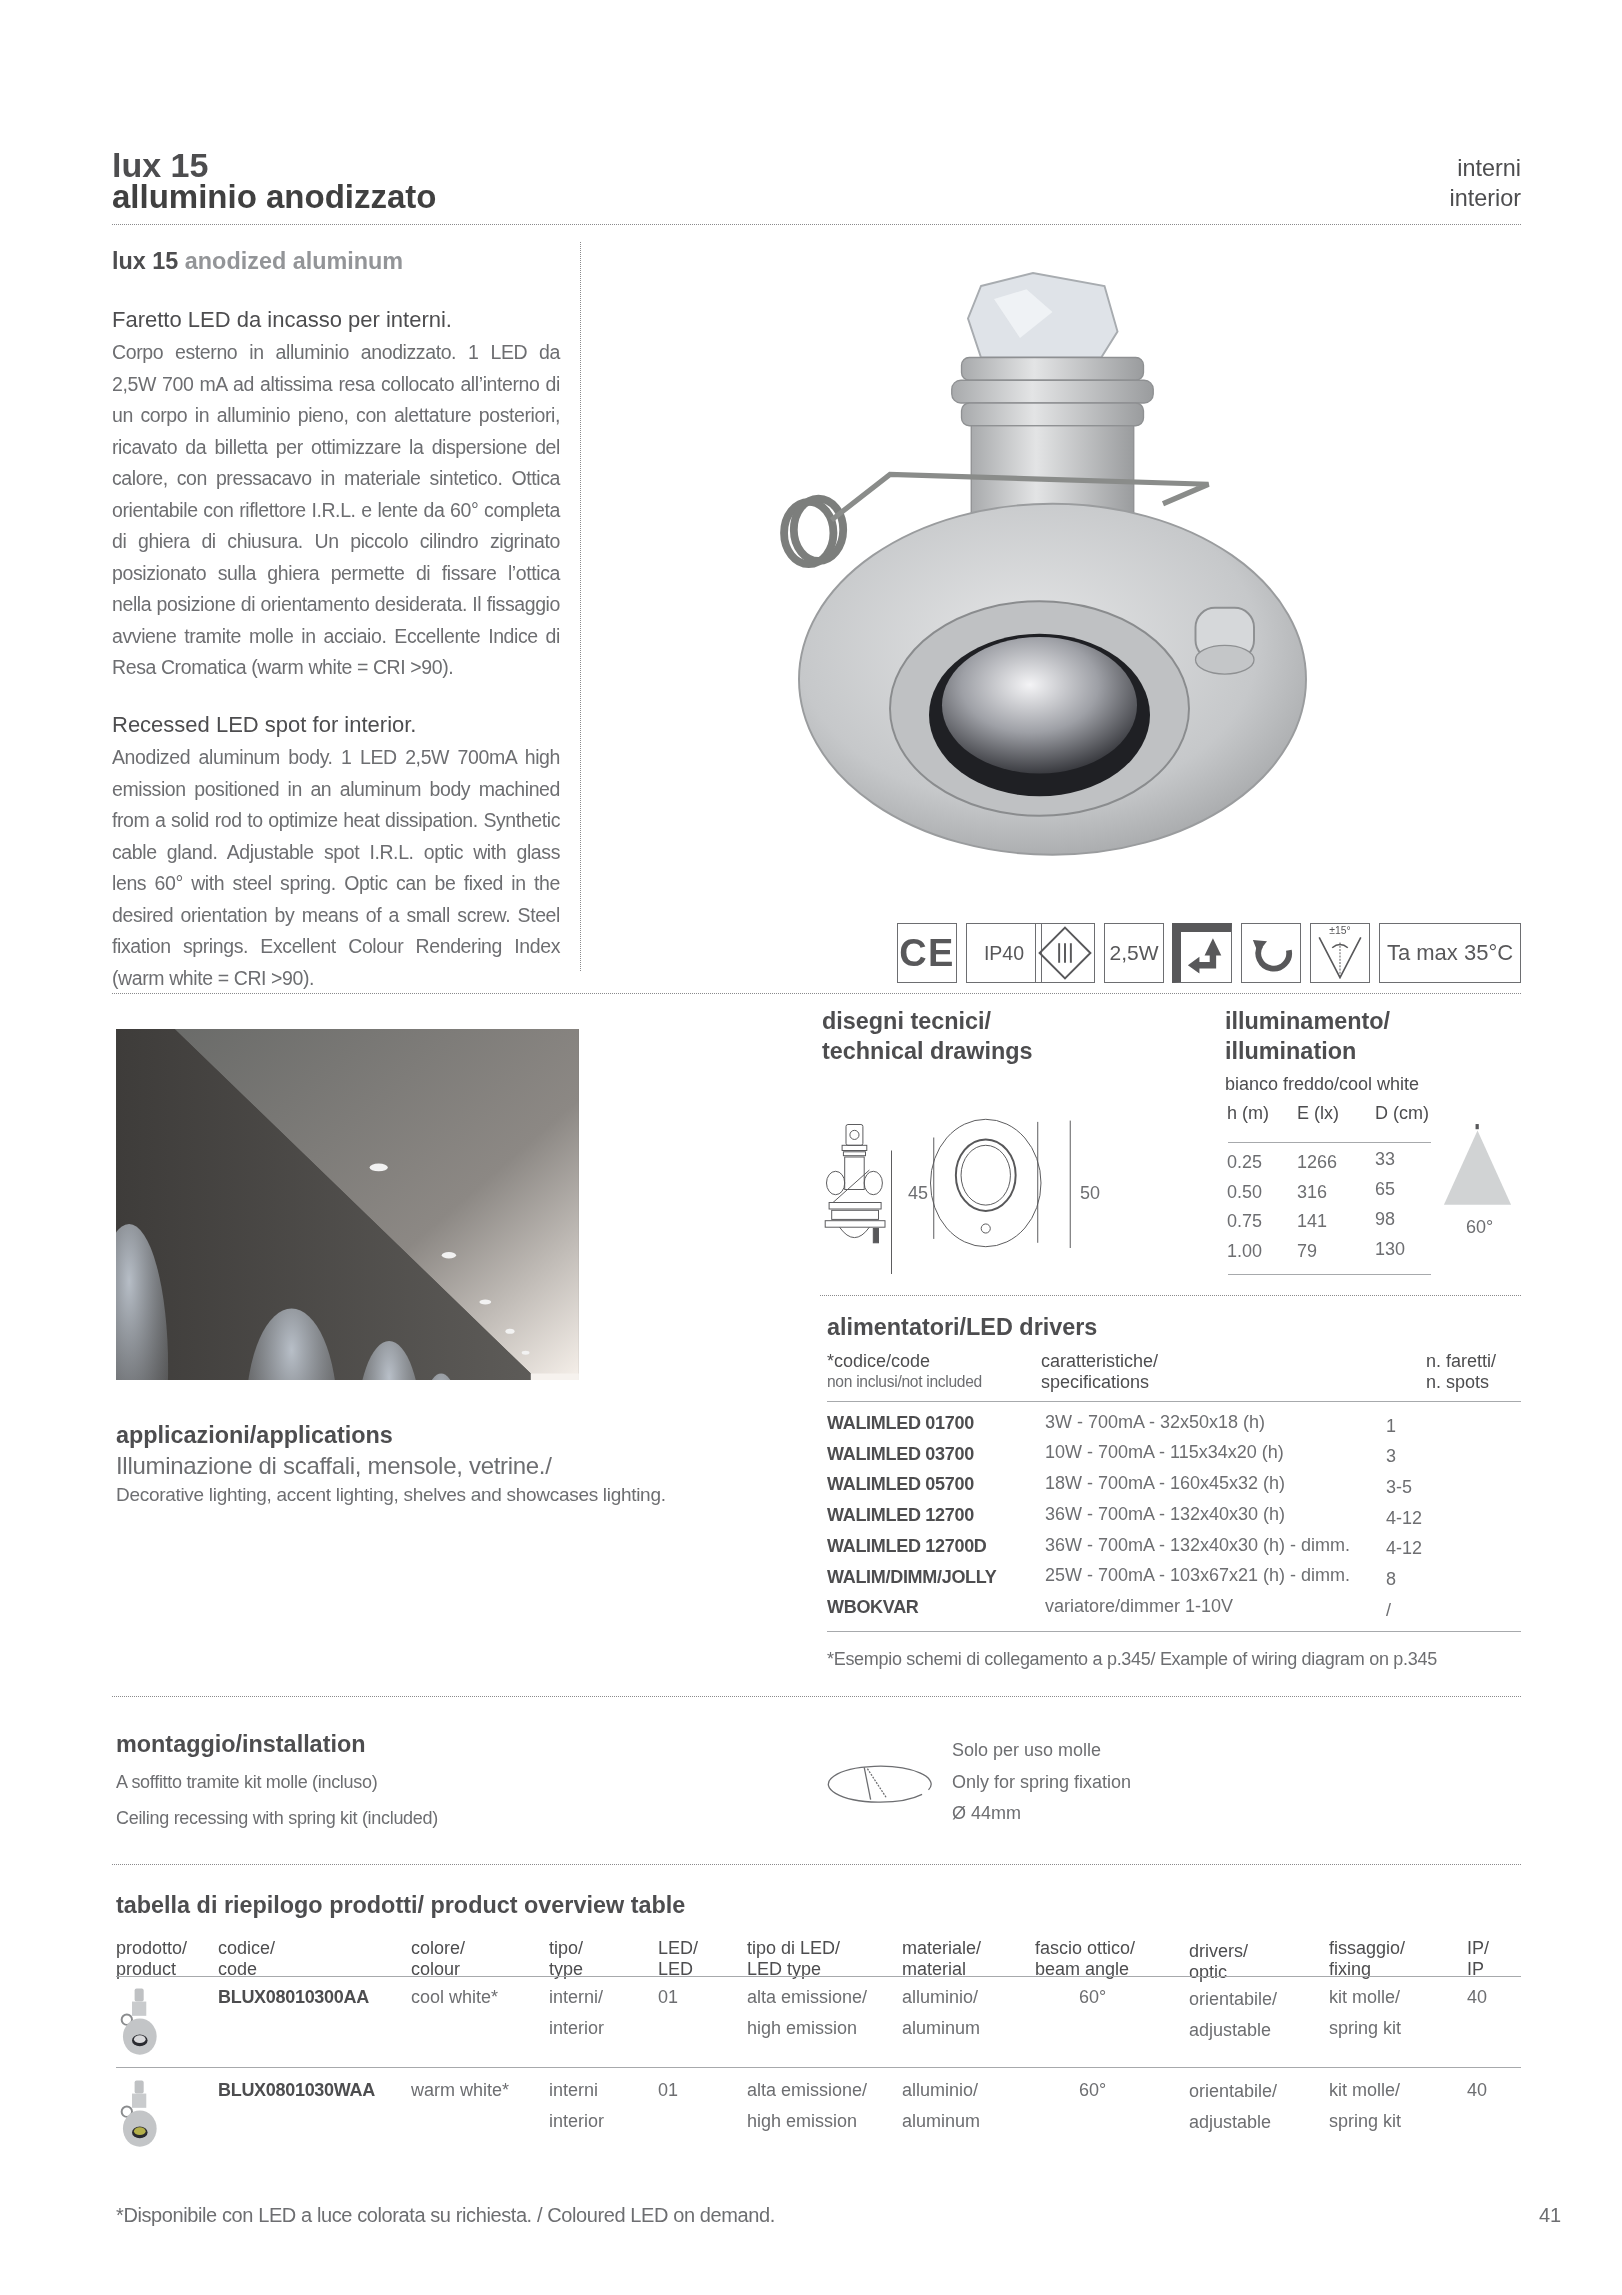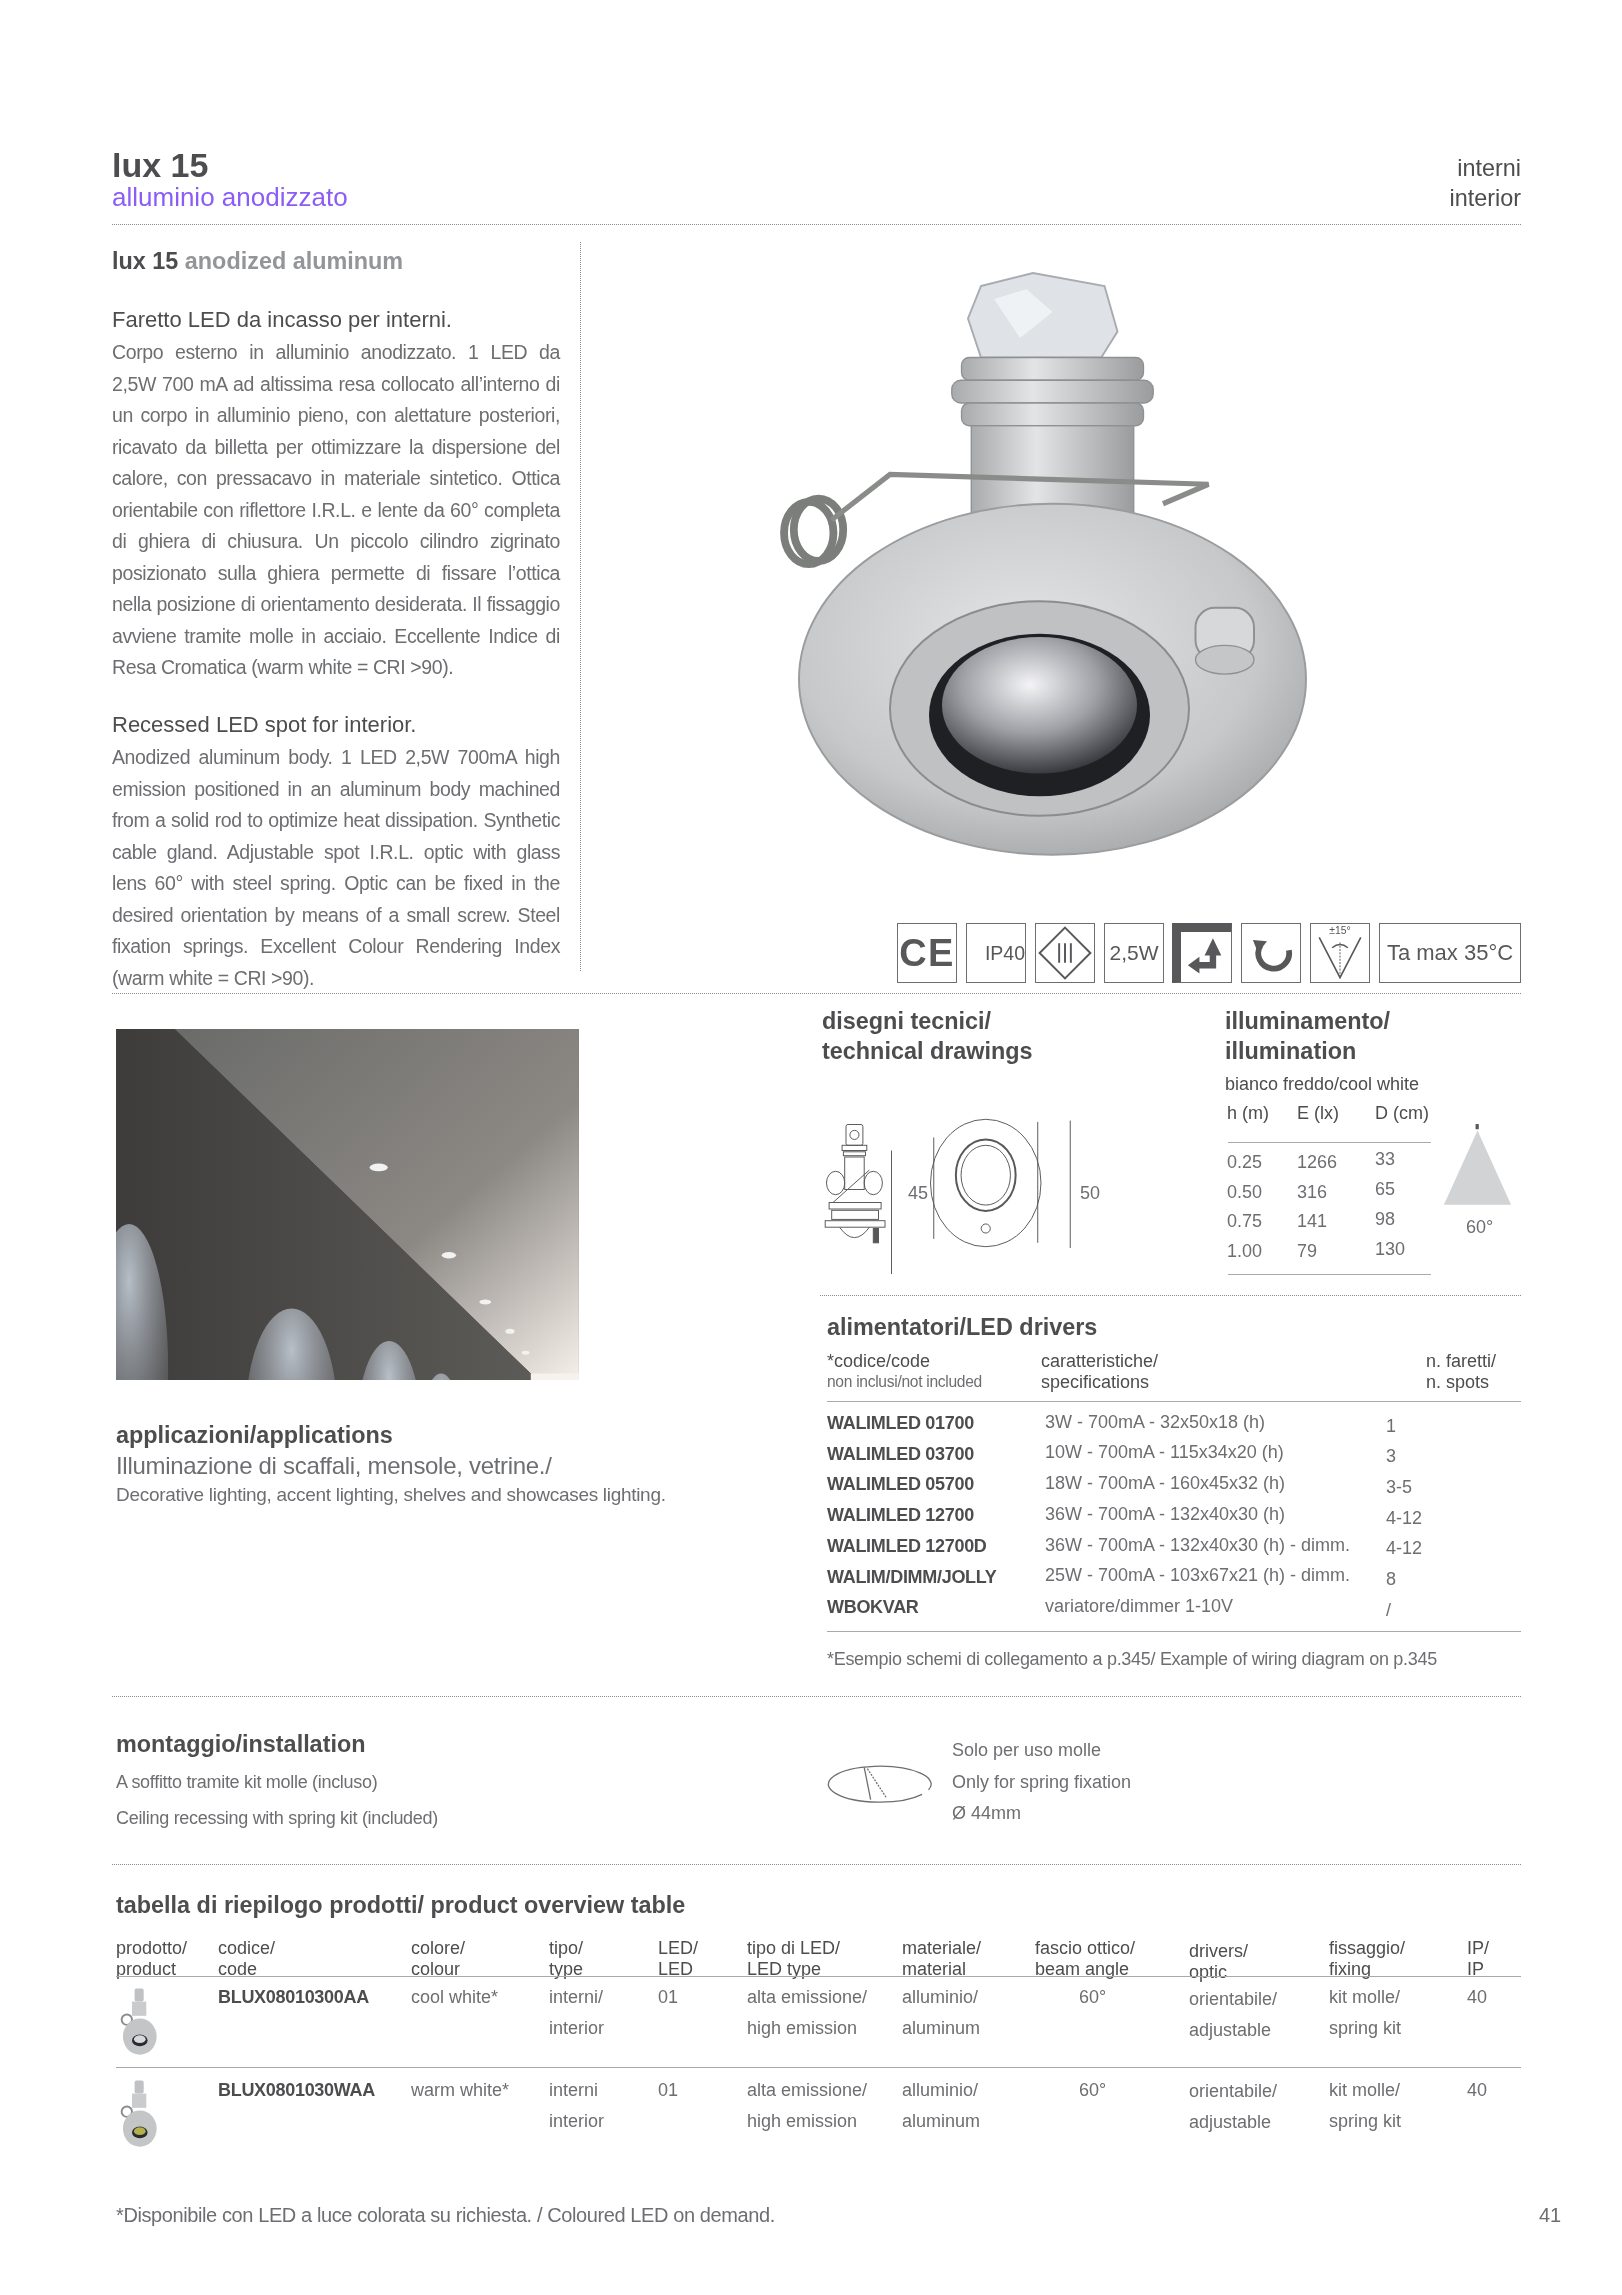--- a/index.html
+++ b/index.html
@@ -8,21 +8,21 @@
   .abs { position: absolute; }
   .dk { color: #4d4d4f; }
   .lt { color: #939598; }
   .dot-h { position: absolute; height: 0; border-top: 1.9px dotted #8a8a8c; }
   .dot-v { position: absolute; width: 0; border-left: 1.9px dotted #8a8a8c; }
   .rule { position: absolute; height: 0; border-top: 1.9px solid #a7a9ac; }
   .thin-rule { position: absolute; height: 0; border-top: 1.3px solid #a7a9ac; }
 
   
   #title1 { left: 112px; top: 148px; font-size: 34px; font-weight: bold; color: #4d4d4f; line-height: 35px; }
-  #title2 { left: 112px; top: 179px; font-size: 26px; font-weight: normal; color: #8b5cf6; line-height: 36px; }
+  #title2 { left: 112px; top: 179px; font-size: 33px; font-weight: bold; color: #404040; line-height: 36px; }
   #cat1 { right: 102px; top: 155px; font-size: 23.4px; color: #4d4d4f; text-align: right; }
   #cat2 { right: 102px; top: 185px; font-size: 23.4px; color: #4d4d4f; text-align: right; }
 
   
   #subtitle { left: 112px; top: 248px; font-size: 23.4px; font-weight: bold; }
   .desc-head { font-size: 22px; color: #4d4d4f; left: 112px; width: 448px; }
   .desc-body { font-size: 19.5px; line-height: 31.5px; color: #6d6e71; left: 112px; width: 448px; text-align: justify; letter-spacing: -0.4px; }
 
   
   .icon-box { position: absolute; top: 923px; height: 60px; border: 1.3px solid #6d6e71; display: flex; align-items: center; justify-content: center; color: #58585a; font-size: 23.4px; }
@@ -97,21 +97,21 @@
     <ellipse cx="450" cy="685" rx="150" ry="105" fill="url(#lensG)"></ellipse>
 
     <rect x="690" y="535" width="90" height="80" rx="30" fill="#d6d8da" stroke="#8e9092" stroke-width="3"></rect>
     <ellipse cx="735" cy="615" rx="45" ry="22" fill="#c4c6c8" stroke="#8e9092" stroke-width="2"></ellipse>
   </svg>
 </div>
 
 <div class="icon-box" style="left:897px; width:60px;">
   <span style="font-size:38px; font-weight:bold; letter-spacing:1.3px;">CE</span>
 </div>
-<div class="icon-box" style="left:966px; width:60px;justify-content:flex-end;">
+<div class="icon-box" style="left:966px; width:76px;">
   <span style="font-size:19.5px;">IP40</span>
 </div>
 <div class="icon-box" style="left:1035px; width:60px;">
   <svg width="56" height="56" viewBox="0 0 86 86">
       <path d="M43 4 L82 43 L43 82 L4 43 Z" fill="none" stroke="#58585a" stroke-width="3"></path>
       <line x1="34" y1="28" x2="34" y2="58" stroke="#58585a" stroke-width="3"></line>
       <line x1="43" y1="28" x2="43" y2="58" stroke="#58585a" stroke-width="3"></line>
       <line x1="52" y1="28" x2="52" y2="58" stroke="#58585a" stroke-width="3"></line>
     </svg>
 </div>

